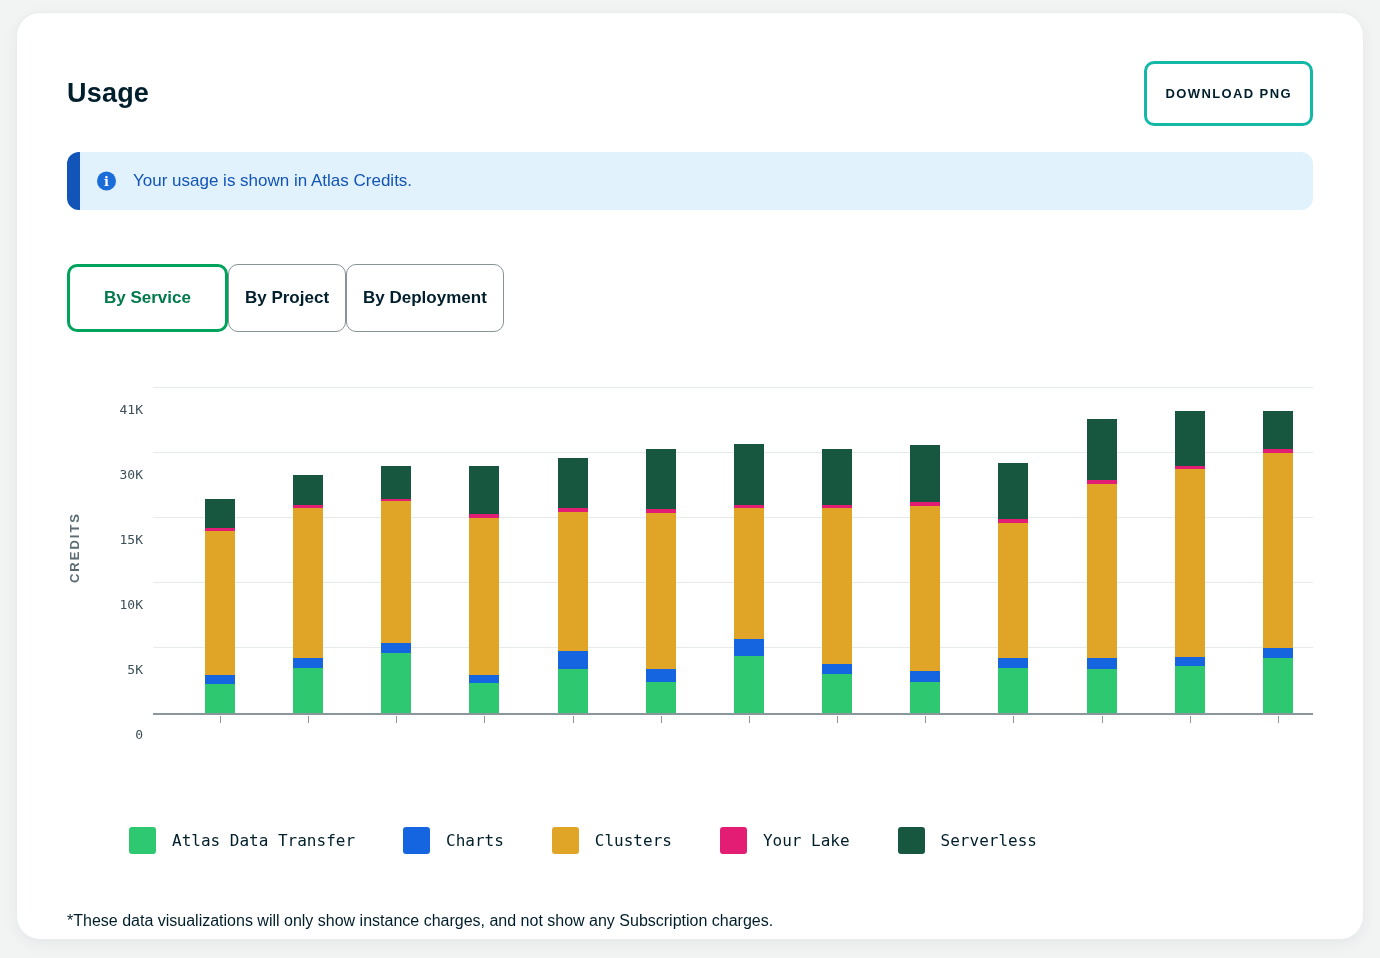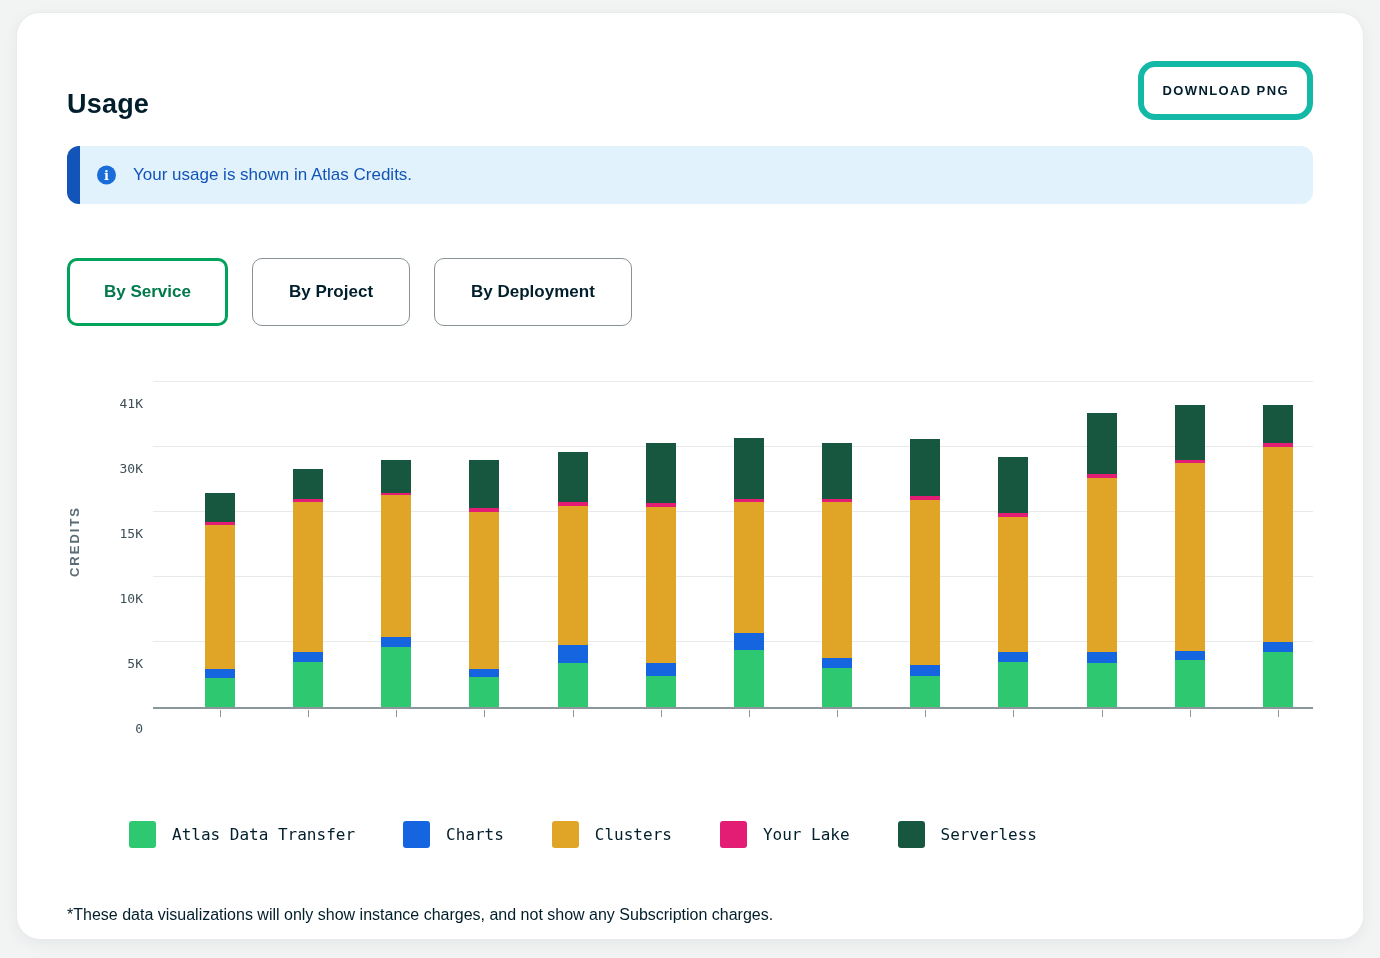--- a/index.html
+++ b/index.html
@@ -14,27 +14,27 @@
     width: 1348px; height: 928px;
     margin: 12px auto 0 auto;
     background: #ffffff;
     border: 1px solid #E8ECEB;
     border-radius: 24px;
     padding: 48px 50px 40px 50px;
     box-shadow: 0 4px 14px rgba(0,30,43,0.06);
     position: relative;
     overflow: hidden;
   }
-  .header-row { display: flex; align-items: flex-end; justify-content: space-between; }
+  .header-row { display: flex; align-items: center; justify-content: space-between; }
   .page-title { margin: 0; font-size: 27px; font-weight: 700; color: #001E2B; letter-spacing: 0.2px; }
   .download-btn {
     background: #fff;
-    border: 6px solid #14b8a6;
-    border-radius: 17px;
-    padding: 16px 18px;
+    border: 3px solid #14b8a6;
+    border-radius: 10px;
+    padding: 22px 18px;
     font-family: "Liberation Sans", sans-serif;
     font-size: 13px; font-weight: 700;
     letter-spacing: 1.4px;
     color: #001E2B;
     cursor: pointer;
   }
   .banner {
     margin-top: 26px;
     position: relative;
     background: var(--banner-bg, #E2F2FC);
@@ -51,26 +51,26 @@
     position: absolute; left: 30px; top: 50%; transform: translateY(-50%);
     width: 19px; height: 19px; border-radius: 50%;
     background: var(--info-icon-blue, #1A6DD8);
     color: #fff;
     font-family: "DejaVu Serif", serif;
     font-weight: 700; font-size: 13px; line-height: 19px;
     text-align: center;
     display: inline-block;
   }
   .banner-text { font-size: 17px; color: var(--banner-accent, #1254B7); font-weight: 400; }
-  .tabs { margin-top: 54px; display: flex; gap: 24px; }
+  .tabs { margin-top: 54px; display: flex; }
   .tab {
     background: #fff;
     border: 1px solid #889397;
     border-radius: 10px;
-    padding: 23px 36px;
+    padding: 23px 16px;
     font-family: "Liberation Sans", sans-serif;
     font-size: 17px; font-weight: 700;
     color: #001E2B;
     cursor: pointer;
   }
   .tab.active {
     border: 3px solid var(--active-tab-border, #00A35C);
     color: var(--active-tab-text, #00794B);
     padding: 21px 34px;
   }

